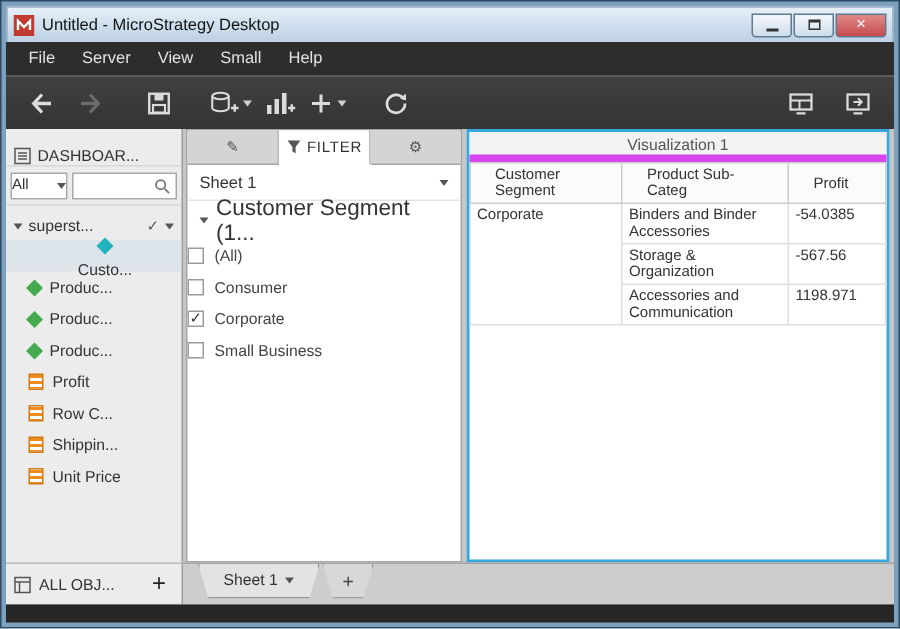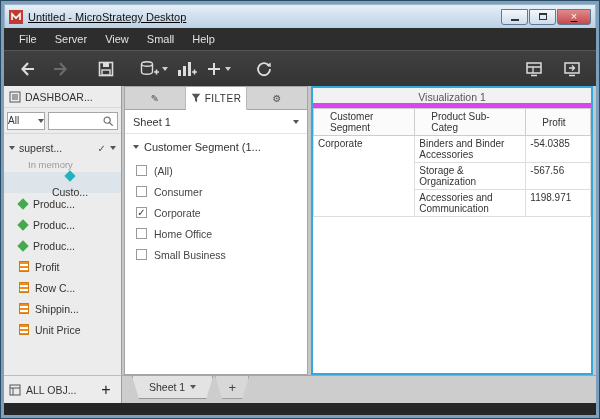--- a/index.html
+++ b/index.html
@@ -1,21 +1,21 @@
 <!DOCTYPE html>
 <html><head>
 <meta charset="utf-8">
 <style>
   * { box-sizing: border-box; margin: 0; padding: 0; }
   html,body { width:600px; height:419px; font-family:"Liberation Sans","DejaVu Sans",sans-serif; }
   .window { width:600px; height:419px; background:#7da0bd; border:1px solid #2a4a63; padding:3px; display:flex; flex-direction:column; }
 
   
   .titlebar { height:24px; display:flex; align-items:center; padding:0 4px; gap:5px;
-              background:linear-gradient(#e6eff8,#bcd1e4); border:1px solid #9db4c9; border-bottom:none;text-decoration:underline; }
+              background:linear-gradient(#e6eff8,#bcd1e4); border:1px solid #9db4c9; border-bottom:none; }
   .app-icon { width:14px; height:14px; flex:0 0 auto; }
   .title-text { font-size:11px; color:#111; flex:1; white-space:nowrap; overflow:hidden; }
   .win-btns { display:flex; }
   .win-btn { width:27px; height:16px; border:1px solid #5e7documento astounding2; border:1px solid #5e7a92; background:linear-gradient(#f4f8fc,#cfdceb);
              display:flex; align-items:center; justify-content:center; border-radius:0 0 3px 3px; margin-left:1px; cursor:default; }
   .win-btn.close { width:34px; background:linear-gradient(#e08a8a,#c64a4d); color:#fff; font-size:11px; line-height:1; }
   .glyph-min { width:8px; height:2px; background:#333; margin-top:6px; }
   .glyph-max { width:8px; height:7px; border:1px solid #333; border-top:2px solid #333; }
 
   
@@ -29,21 +29,21 @@
   .tbtn svg { display:block; }
   .caret-lt { width:0; height:0; border-left:3px solid transparent; border-right:3px solid transparent; border-top:4px solid #cfcfcf; }
   .tb-right { margin-left:auto; display:flex; gap:10px; }
   .tb-gap { width:10px; }
 
   
   .content { flex:1; min-height:0; display:flex; background:#c6c6c6; }
 
   
   .sidebar { width:118px; background:#ececec; border-right:1px solid #9c9c9c; display:flex; flex-direction:column; }
-  .sb-header { height:22px; display:flex; align-items:center; gap:4px; padding:0 5px;
+  .sb-header { height:22px; display:flex; gap:4px; padding:12px 5px;
                border-bottom:1px solid #d8d8d8; color:#333; font-size:10.5px; }
   .sb-controls { height:26px; display:flex; align-items:center; gap:3px; padding:0 3px; border-bottom:1px solid #d8d8d8; }
   .dd-all { width:38px; height:18px; background:#fff; border:1px solid #a6a6a6; display:flex; align-items:center;
             justify-content:space-between; gap:3px; font-size:10px; color:#333; cursor:default; }
   .caret-dk { width:0; height:0; border-left:3px solid transparent; border-right:3px solid transparent; border-top:4px solid #555; }
   .search-box { flex:1; height:18px; background:#fff; border:1px solid #a6a6a6; display:flex; align-items:center; justify-content:flex-end; padding:0 3px; }
   .tree { flex:1; padding-top:5px; overflow:hidden; }
   .ds-row { height:18px; display:flex; align-items:center; gap:4px; padding:0 5px; font-size:10.5px; color:#333; }
   .ds-check::after { content:"✓"; color:#555; font-size:10px; }
   .ds-spacer { flex:1; }
@@ -58,22 +58,22 @@
 
   
   .mid-panel { width:184px; margin-left:2px; background:#fff; border:1px solid #a5a5a5; display:flex; flex-direction:column; }
   .mid-tabs { height:23px; display:flex; background:#d4d4d4; border-bottom:1px solid #a5a5a5; }
   .mid-tab { flex:1; display:flex; align-items:center; justify-content:center; gap:4px; font-size:10px; color:#555;
              border-right:1px solid #b9b9b9; cursor:default; }
   .mid-tab:last-child { border-right:none; }
   .mid-tab.active { background:#fff; color:#333; letter-spacing:0.5px; margin-bottom:-1px; border-bottom:1px solid #fff; }
   .sheet-row { height:24px; display:flex; align-items:center; padding:0 8px; font-size:11px; color:#333; border-bottom:1px solid #e4e4e4; }
   .sheet-row .caret-dk { margin-left:auto; }
-  .group-row { height:26px; display:flex; align-items:center; gap:5px; padding:0 8px; font-size:11px; color:#333; }
-  .opt-row { height:21px; display:flex; align-items:center; gap:7px; padding-left:11px; font-size:10.5px; color:#444; }
+  .group-row { height:26px; display:flex; align-items:center; gap:5px; padding:0 8px; font-size:15px; color:#333; }
+  .opt-row { height:21px; display:flex; align-items:center; gap:7px; font-size:10.5px; color:#444; }
   .cbox { width:11px; height:11px; background:#fff; border:1px solid #9a9a9a; display:flex; align-items:center; justify-content:center; cursor:default; }
   .cbox.checked::after { content:"✓"; font-size:10px; color:#333; line-height:1; }
 
   
   .viz-panel { flex:1; margin:0 3px; border:2px solid #35a7dc; background:#fff; display:flex; flex-direction:column; }
   .viz-title { height:20px; line-height:19px; text-align:center; font-size:10.5px; color:#555;
                background:#f2f2f2; border-bottom:5px solid #d946ef; }
   table.grid { border-collapse:collapse; font-size:10px; color:#333; table-layout:fixed; }
   table.grid th { font-weight:normal; border:1px solid #cdcdcd; background:#fbfbfb; padding:2px 16px; height:17px; text-align:left; }
   table.grid td { border:1px solid #dedede; padding:2px 4px; vertical-align:top; }
@@ -217,21 +217,20 @@
         </div>
       </div>
       <div class="tree">
         <div class="ds-row">
           <div class="caret-dk"></div>
           <span>superst...</span>
           <div class="ds-spacer"></div>
           <span class="ds-check"></span>
           <div class="caret-dk"></div>
         </div>
-        <div class="in-memory">In memory</div>
 
         <div class="tree-item selected">
           <div class="diamond teal"></div>
           <span>Custo...</span>
         </div>
         <div class="tree-item">
           <div class="diamond green"></div>
           <span>Produc...</span>
         </div>
         <div class="tree-item">
@@ -288,24 +287,20 @@
         <div class="cbox"></div>
         <span>(All)</span>
       </div>
       <div class="opt-row">
         <div class="cbox"></div>
         <span>Consumer</span>
       </div>
       <div class="opt-row">
         <div class="cbox checked"></div>
         <span>Corporate</span>
-      </div>
-      <div class="opt-row">
-        <div class="cbox"></div>
-        <span>Home Office</span>
       </div>
       <div class="opt-row">
         <div class="cbox"></div>
         <span>Small Business</span>
       </div>
     </div>
 
     <div class="viz-panel">
       <div class="viz-title">Visualization 1</div>
       <table class="grid">

